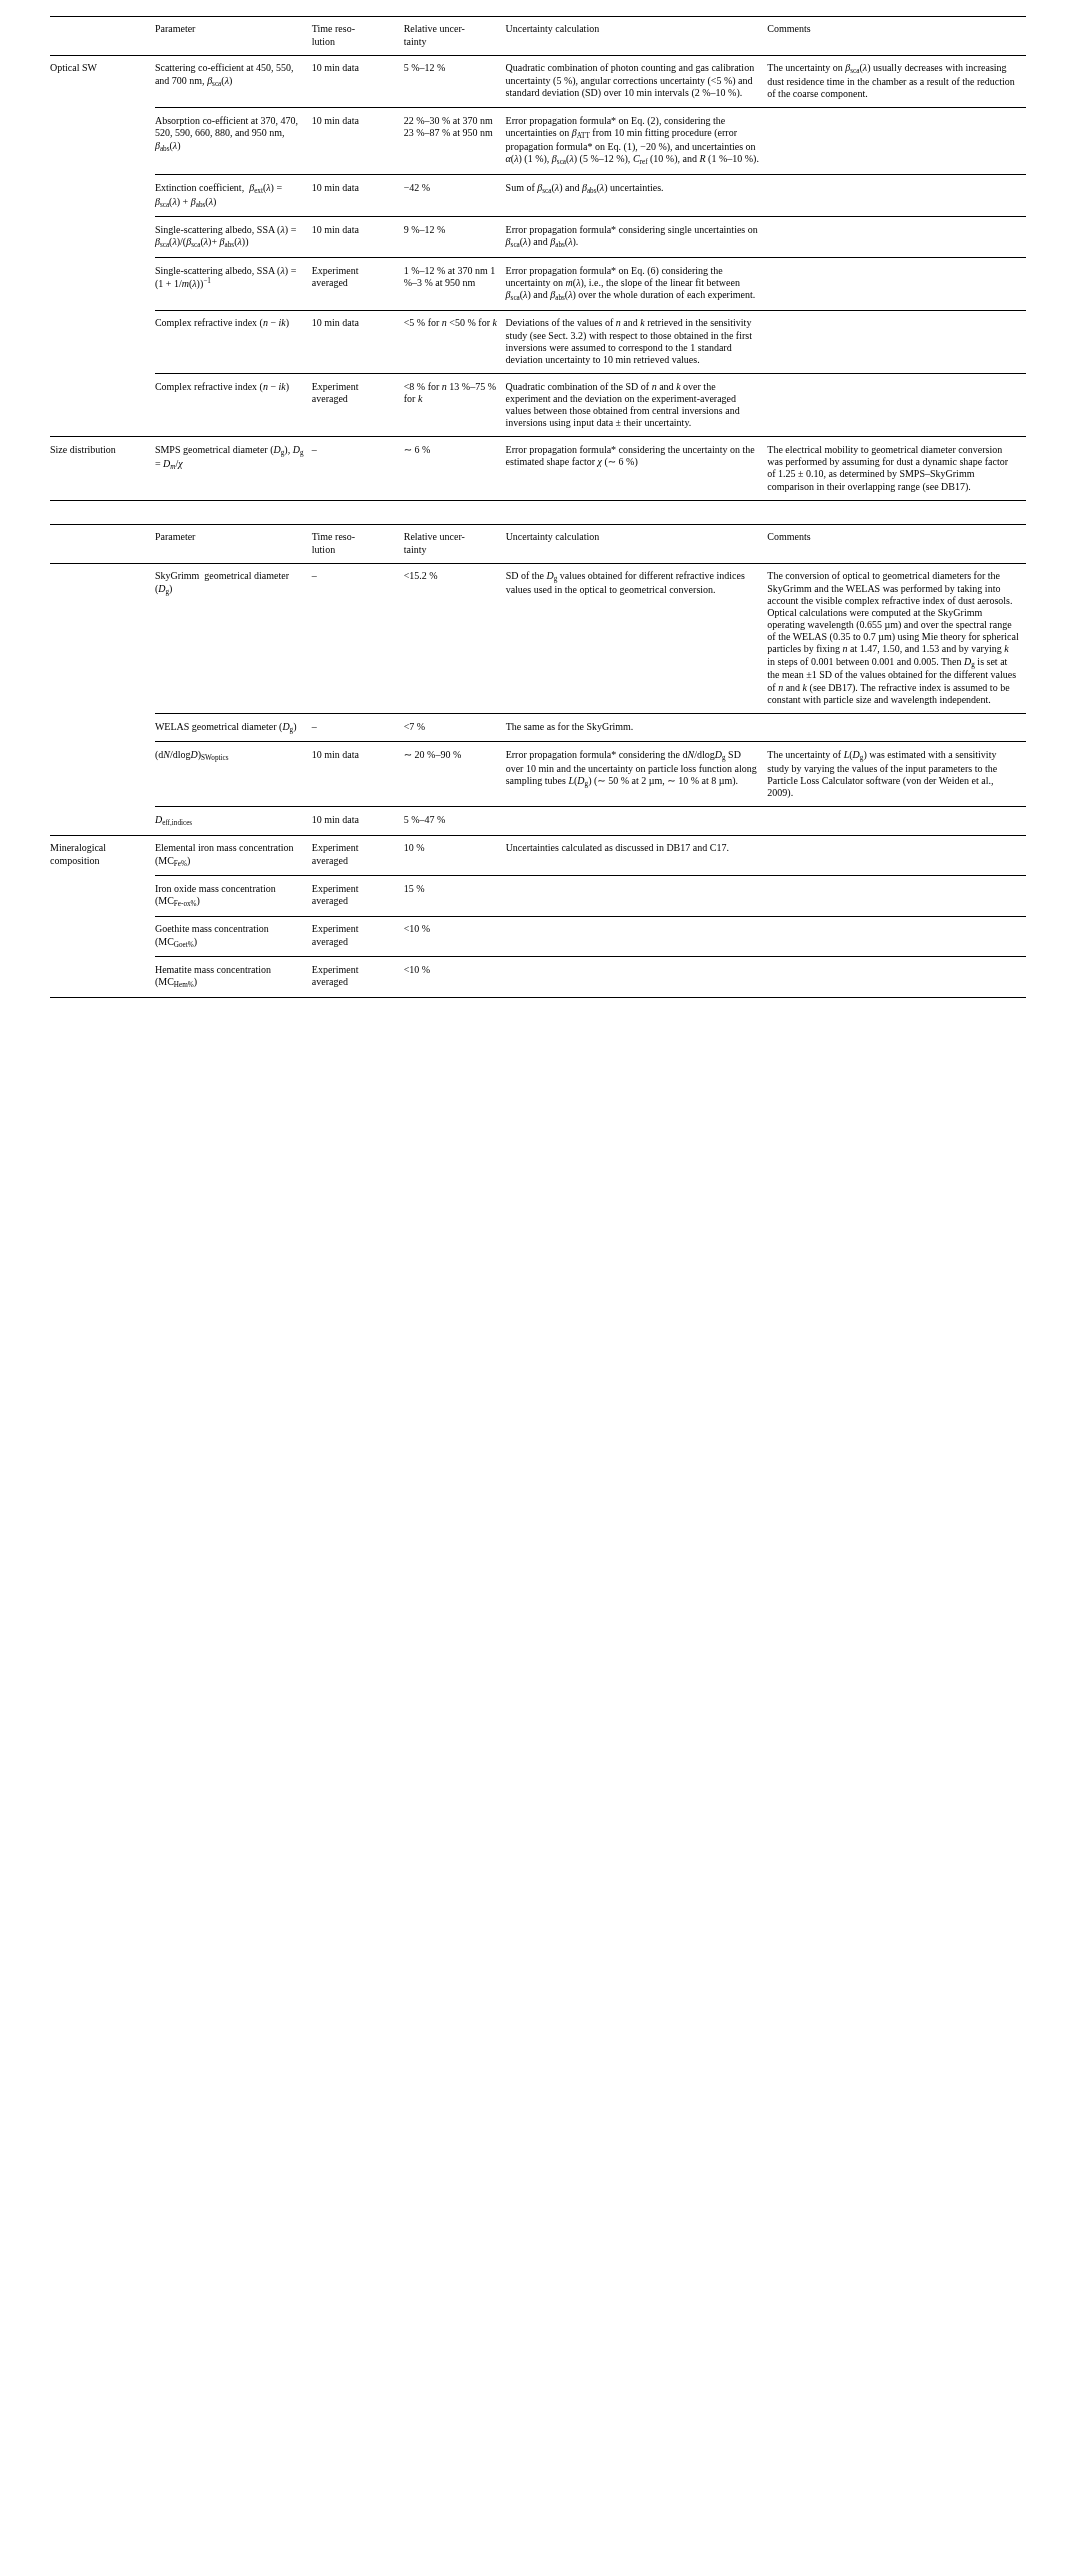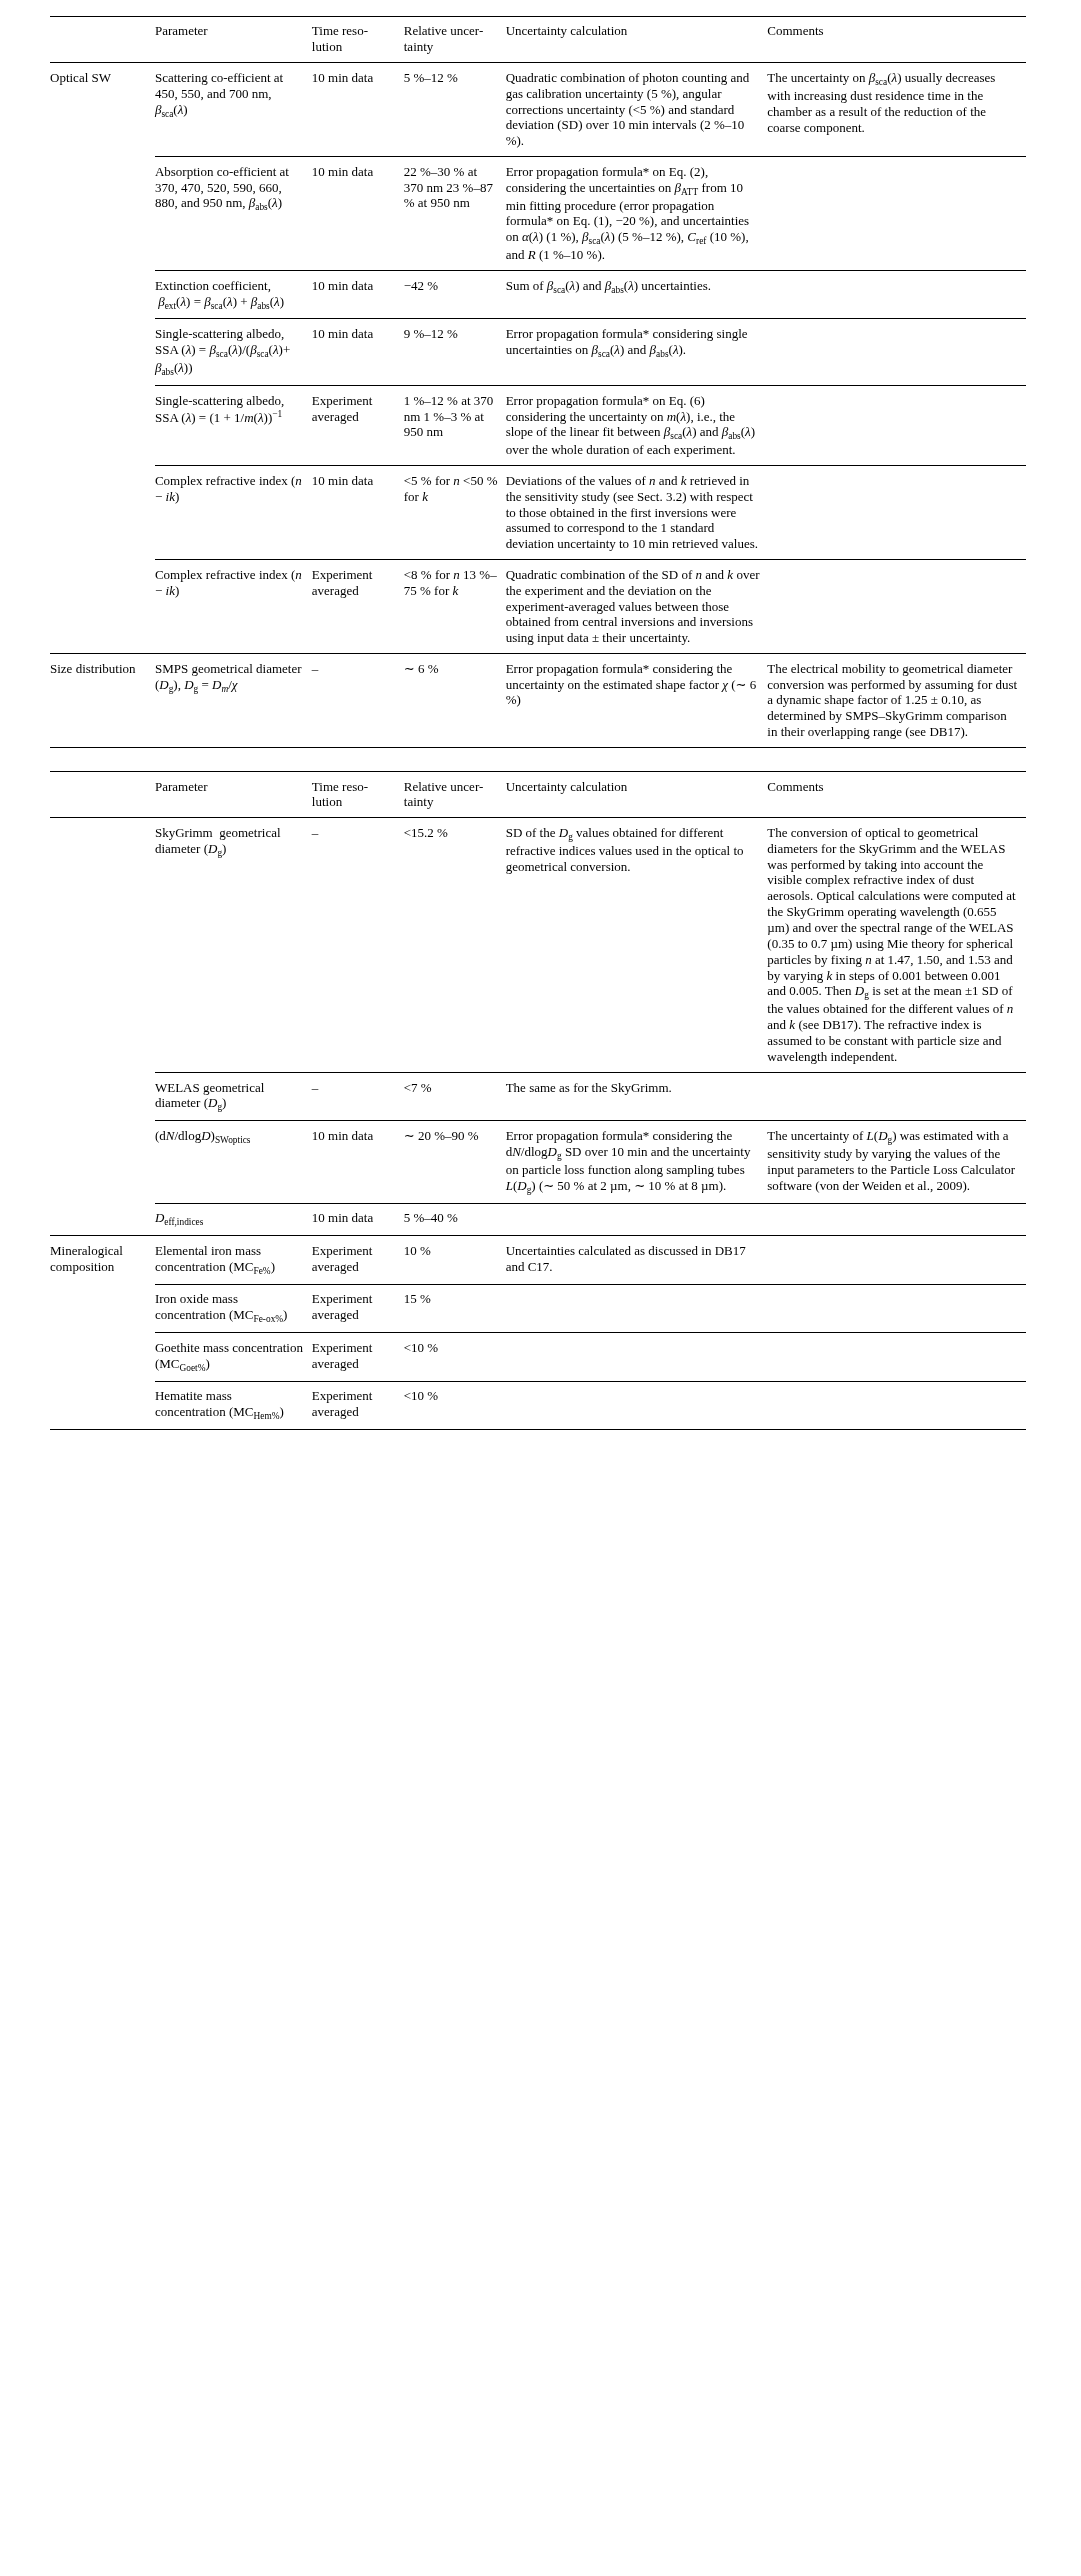--- a/index.html
+++ b/index.html
@@ -13,21 +13,21 @@
     color: #000000;
   }
   .page {
     width: 1081px;
     box-sizing: border-box;
     padding: 15.7px 55px 21px 50px;
   }
   table.tbl {
     width: 100%;
     border-collapse: collapse;
-    font-size: 13px;
+    font-size: 10px;
     line-height: 1.22;
   }
   table.tbl td, table.tbl th {
     vertical-align: top;
     text-align: left;
     font-weight: normal;
     padding: 6.8px 7.3px 6.8px 0;
   }
   .hdr-row th {
     padding-top: 5.2px;
@@ -195,21 +195,21 @@
           <td class="justify cell-pad-l">(d<i>N</i>/dlog<i>D</i>)<sub>SWoptics</sub></td>
           <td class="">10 min data</td>
           <td class="">∼ 20 %–90 %</td>
           <td class="justify">Error propagation formula* considering the d<i>N</i>/dlog<i>D</i><sub>g</sub> SD over 10 min and the uncertainty on particle loss function along sampling tubes <i>L</i>(<i>D</i><sub>g</sub>) (∼ 50 % at 2 µm, ∼ 10 % at 8 µm).</td>
           <td class="justify">The uncertainty of <i>L</i>(<i>D</i><sub>g</sub>) was estimated with a sensitivity study by varying the values of the input parameters to the Particle Loss Calculator software (von der Weiden et al., 2009).</td>
         </tr>
         <tr class="rule-thin">
           <td class="grouplabel justify" style="border-top: none;"></td>
           <td class="justify cell-pad-l"><i>D</i><sub>eff,indices</sub></td>
           <td class="">10 min data</td>
-          <td class="">5 %–40 %</td>
+          <td class="">5 %–47 %</td>
           <td class="justify"></td>
           <td class="justify"></td>
         </tr>
         <tr class="rule-top">
           <td class="grouplabel justify">Mineralogical composition</td>
           <td class="justify cell-pad-l">Elemental iron mass concentration (MC<sub>Fe%</sub>)</td>
           <td class="">Experiment averaged</td>
           <td class="">10 %</td>
           <td class="justify">Uncertainties calculated as discussed in DB17 and C17.</td>
           <td class="justify"></td>

